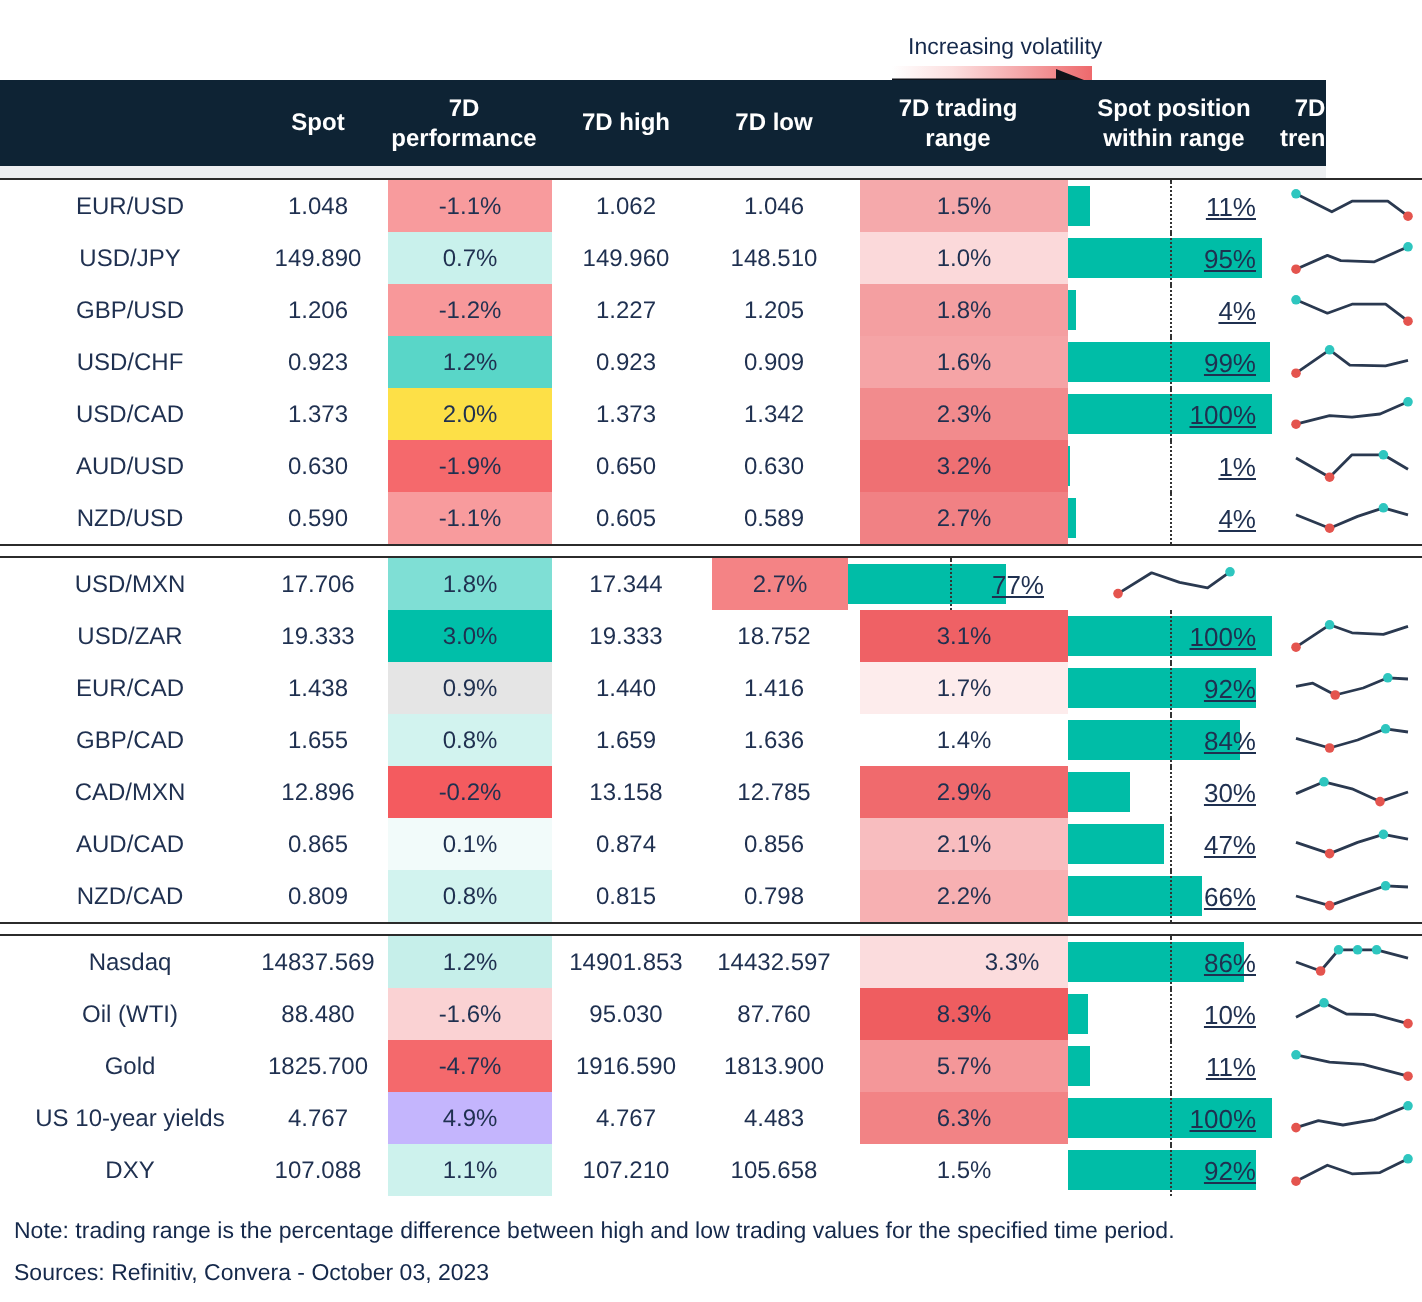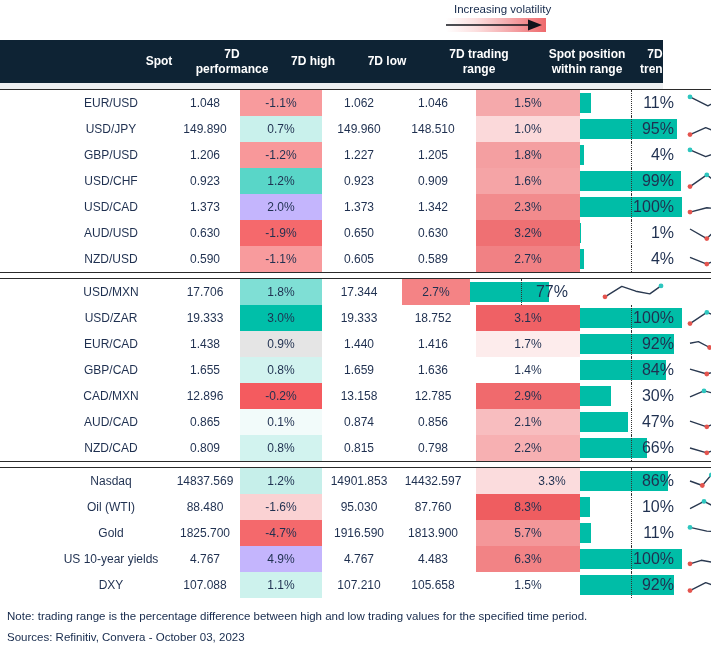--- a/index.html
+++ b/index.html
@@ -1,44 +1,44 @@
 <!DOCTYPE html>
 <html><head>
 <meta charset="utf-8">
 <style>
   html,body{margin:0;padding:0;background:#fff;}
   .page{position:relative;width:711px;height:651px;background:#ffffff;
         font-family:"Liberation Sans",sans-serif;color:#1F3050;overflow:hidden;
         --cols:130px 58px 88px 74px 74px 110px 106px 1fr;}
   
-  .legend{position:absolute;top:3px;left:446px;}
+  .legend{position:absolute;top:18px;left:446px;}
   .legend-label{display:block;font-size:11.5px;color:#15294B;margin:0 0 3px 8px;}
   .legend-arrow{width:100px;height:14px;margin-left:0;
         background:linear-gradient(to right,#ffffff 0%,#fcdfdf 30%,#f5abad 62%,#ee696c 100%);
         display:flex;align-items:center;}
   .legend-arrow svg{display:block;}
   
   .tablewrap{position:absolute;top:40px;left:0;width:663px;}
   .thead{display:grid;grid-template-columns:var(--cols);background:#0E2334;color:#fff;
          font-weight:bold;font-size:12px;height:43px;align-items:center;}
   .hcell{text-align:center;white-space:pre-line;line-height:1.25;}
   .grayband{height:6px;background:#EDEFF1;}
   .sections{width:711px;}
   .section{border-top:1.5px solid #2B2B2B;border-bottom:1.5px solid #2B2B2B;margin-bottom:5px;}
   .section:last-child{border-bottom:none;margin-bottom:0;}
-  .row{display:grid;grid-template-columns:var(--cols);height:26px;font-size:12px;margin-left:46px;}
+  .row{display:grid;grid-template-columns:var(--cols);height:26px;font-size:12px;}
   .cell{display:flex;align-items:center;justify-content:center;color:#1F3050;}
   .cell.perf{margin-left:6px;}
   .cell.range{margin-left:6px;}
   .cell.pos{position:relative;justify-content:flex-start;padding:0;}
   .pos-area{position:relative;width:102px;height:100%;}
   .pos-bar{position:absolute;left:0;top:3px;bottom:3px;background:#00BDA7;}
   .pos-mid{position:absolute;left:51px;top:0;bottom:0;width:0;border-left:1px dotted #333;}
   .pos-label{position:absolute;right:12px;top:0;height:100%;display:flex;align-items:center;
-             font-size:16px;color:#1F3050;z-index:2;}
+             font-size:13px;color:#1F3050;z-index:2;text-decoration:underline;}
   .cell.trend svg{display:block;}
   
   .footer{position:absolute;left:7px;top:606px;font-size:11.5px;color:#15294B;line-height:1.85;}
 </style>
 </head>
 <body>
 
 <div class="page">
 
   <div class="legend">
@@ -152,21 +152,21 @@
       <svg width="64" height="24" viewBox="0 0 64 24">
                 <polyline points="4.0,17.6 20.8,5.9 30.9,13.6 48.8,13.9 60.0,11.2" fill="none" stroke="#2A3950" stroke-width="1.4" stroke-linejoin="round"></polyline>
                 <circle cx="20.8" cy="5.9" r="2.4" fill="#2EC6BF"></circle>
                 <circle cx="4.0" cy="17.6" r="2.4" fill="#E4544E"></circle>
               </svg>
     </div>
   </div>
           <div class="row">
     <div class="cell name">USD/CAD</div>
     <div class="cell spot">1.373</div>
-    <div class="cell perf" style="background: #c4b5fd;">2.0%</div>
+    <div class="cell perf" style="background: #fde047;">2.0%</div>
     <div class="cell high">1.373</div>
     <div class="cell low">1.342</div>
     <div class="cell range" style="background: rgb(242, 139, 141);">2.3%</div>
     <div class="cell pos">
       <div class="pos-area">
         <div class="pos-bar" style="width: 100%;"></div>
         <div class="pos-mid"></div>
       </div>
       <span class="pos-label">100%</span>
     </div>

